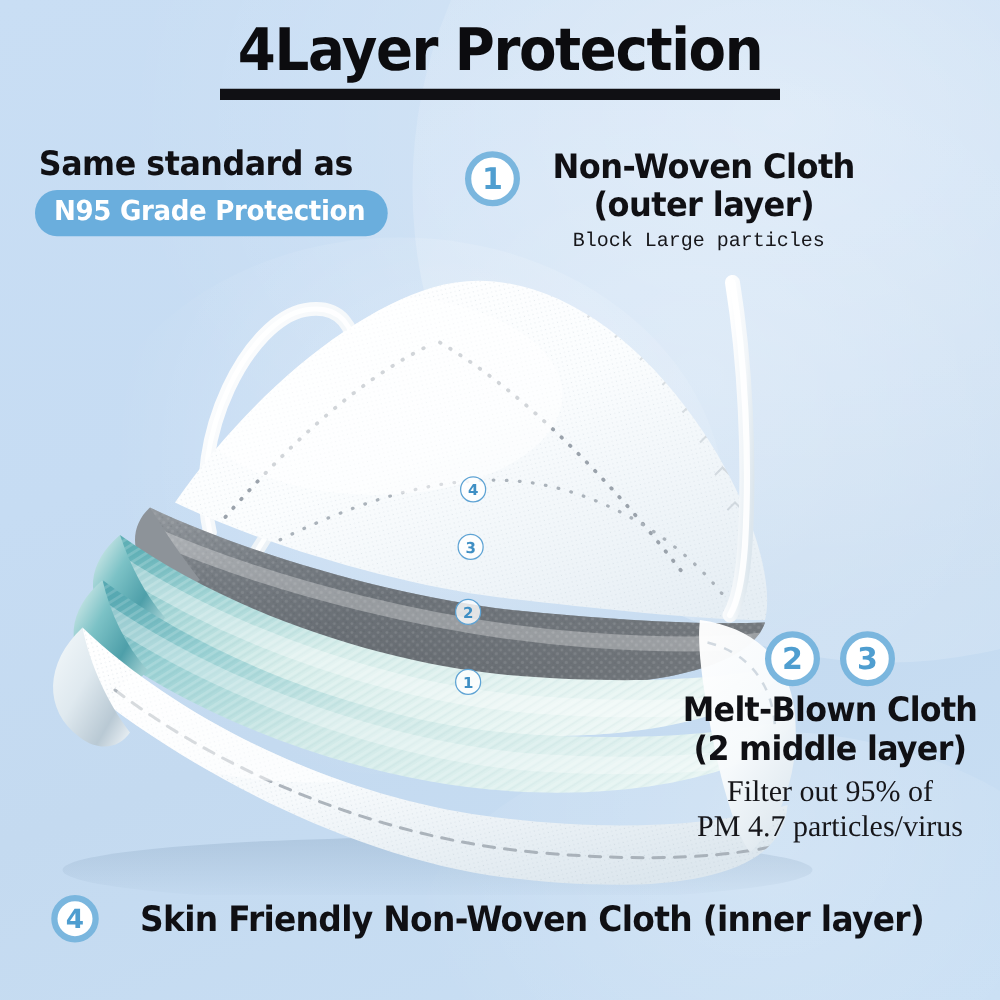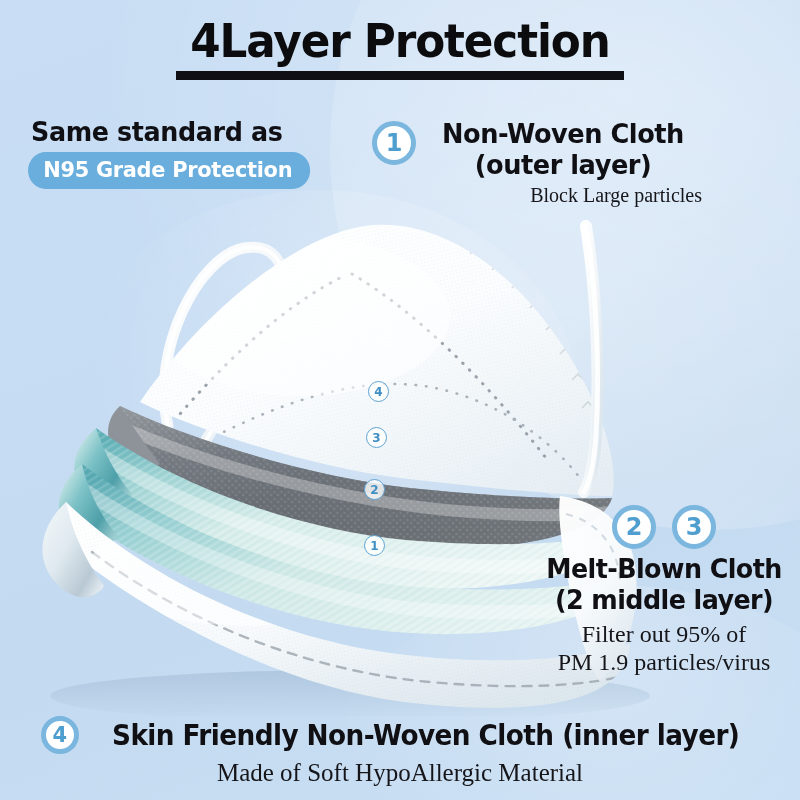--- a/index.html
+++ b/index.html
@@ -65,22 +65,22 @@
   
   .c1{position:absolute;left:372px;top:118px;width:330px;}
   .c1 .ring{position:absolute;left:0;top:3px;}
   .c1-head{
     margin-left:52px;
     font-family:"DejaVu Sans",sans-serif;font-weight:bold;
     font-size:27px;line-height:1.16;color:#101014;letter-spacing:-.5px;
     text-align:center;transform:scaleX(.95);transform-origin:50% 0;
   }
   .c1-sub{
-    margin-left:44px;margin-top:3px;text-align:right;
-    font-family:Liberation Serif, serif;font-size:20px;color:#16161a;
+    margin-left:44px;margin-top:3px;text-align:center;
+    font-family:Liberation Mono, monospace;font-size:16px;color:#16161a;
   }
 
   
   .c23{position:absolute;left:530px;top:505px;width:268px;text-align:center;}
   .c23-rings{display:flex;justify-content:center;gap:16px;}
   .c23-head{
     margin-top:4px;
     font-family:"DejaVu Sans",sans-serif;font-weight:bold;
     font-size:27px;line-height:1.16;color:#101014;letter-spacing:-.6px;
     transform:scaleX(.94);transform-origin:50% 0;white-space:nowrap;
@@ -348,25 +348,24 @@
     <div class="c23-rings">
       <div class="ring ring-lg">2</div>
       <div class="ring ring-lg">3</div>
     </div>
     <div class="c23-head">
       <div>Melt-Blown Cloth</div>
       <div>(2 middle layer)</div>
     </div>
     <div class="c23-sub">
       <div>Filter out 95% of</div>
-      <div>PM 1.9 particles/virus</div>
+      <div>PM 4.7 particles/virus</div>
     </div>
   </div>
 
   <div class="c4">
     <div class="c4-row">
       <div class="ring ring-md">4</div>
       <div class="c4-head">Skin Friendly Non-Woven Cloth (inner layer)</div>
     </div>
-    <div class="c4-sub">Made of Soft HypoAllergic Material</div>
   </div>
 
 </div>
 
 </body></html>

